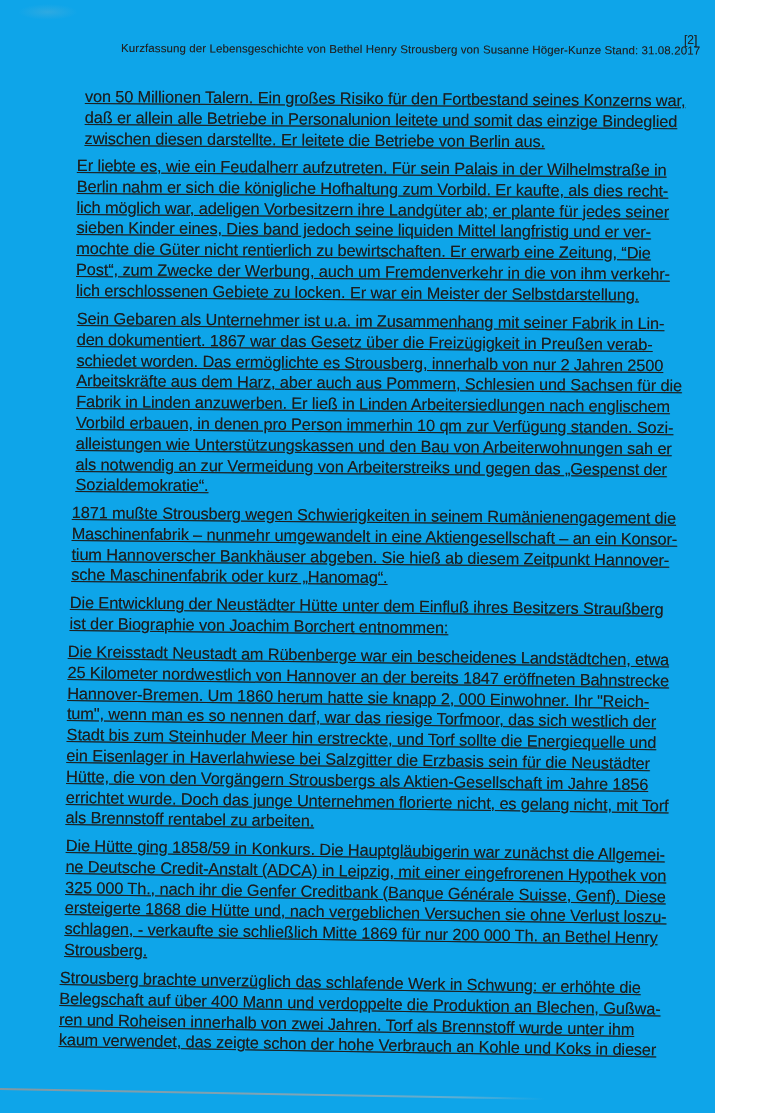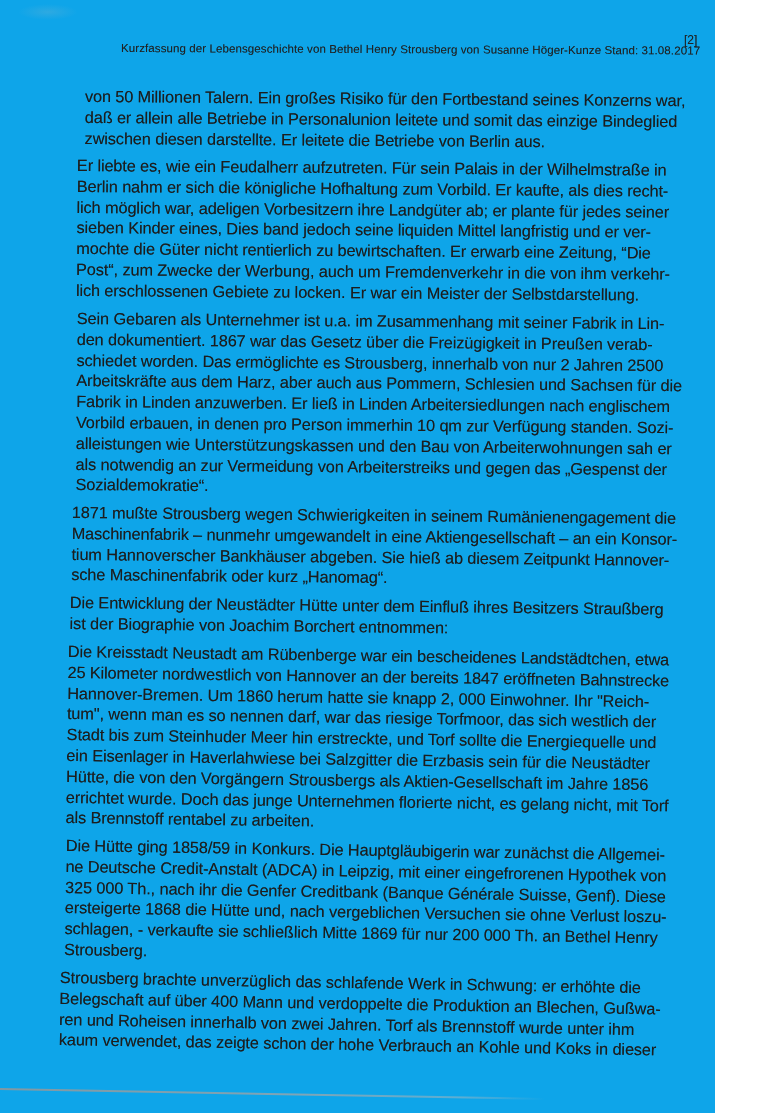--- a/index.html
+++ b/index.html
@@ -34,20 +34,21 @@
     top: 33px;
     font-size: 12px;
     color: #222;
     text-shadow: 0 0 0.4px rgba(0,0,0,0.35);
   }
   .document-body {
     position: absolute;
     left: 64px;
     top: 86px;
     width: 700px;
+    text-decoration: underline;
   }
   .para {
     margin: 0 0 7px 0;
     font-size: 16.3px;
     line-height: 20.8px;
     white-space: pre;
     letter-spacing: -0.1px;
     color: #1d1d1d;
     text-shadow: 0 0 0.45px rgba(20,20,20,0.55);
     transform-origin: left top;

